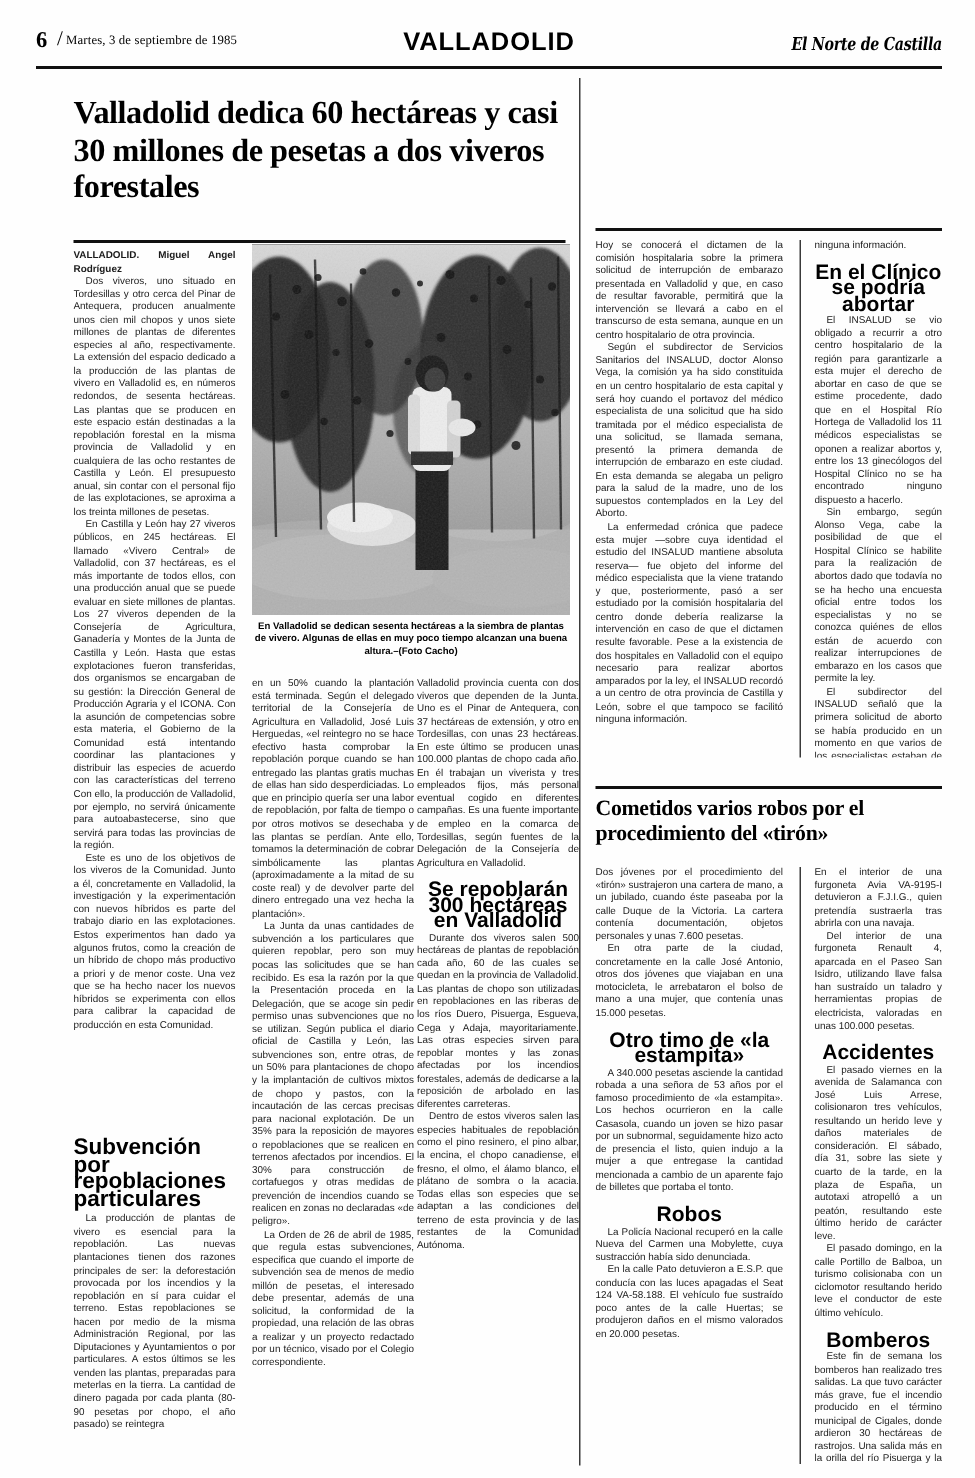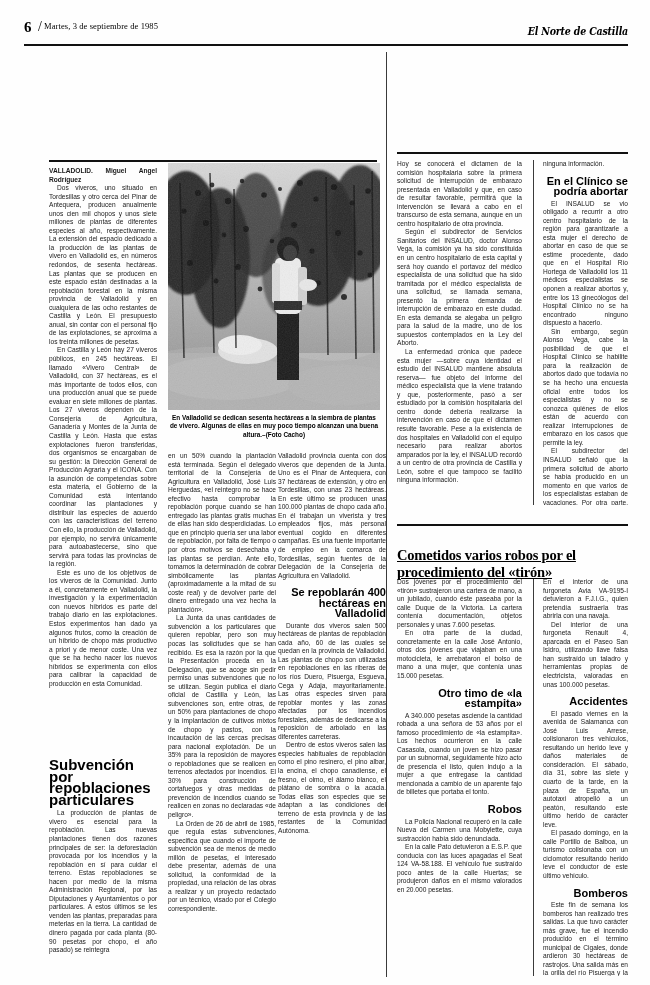--- a/index.html
+++ b/index.html
@@ -153,26 +153,26 @@
     font-size: 15px;
     line-height: 11.6px;
     color: #000;
     text-indent: 0;
     margin: 7px 0 4px 0;
     text-align: left;
   }
   .subhead-sm {
     font-family: "Liberation Sans", sans-serif;
     font-weight: bold;
-    font-size: 11px;
+    font-size: 14px;
     line-height: 10.5px;
     color: #000;
     text-indent: 0;
     margin: 7px 0 3px 0;
-    text-align: right;
+    text-align: center;
   }
 
   
   .photo-wrap {
     position: absolute;
     left: 168px; top: 163px;
     width: 212px; height: 247px;
     overflow: hidden;
     background: #2b2b2b;
   }
@@ -191,29 +191,31 @@
 </style>
 </head>
 <body>
 
 <div class="page">
 
   <div class="masthead">
     <span class="folio-num">6</span>
     <span class="folio-slash">/</span>
     <span class="folio-date">Martes, 3 de septiembre de 1985</span>
+    <span class="section-title">VALLADOLID</span>
     <span class="brand-logo">El Norte de Castilla</span>
   </div>
   <div class="rule-masthead"></div>
 
   <div class="vrule" style="left:386px; top:52px; height:925px;"></div>
   <div class="vrule" style="left:533px; top:160px; height:345px;"></div>
   <div class="vrule" style="left:533px; top:578px; height:398px;"></div>
 
   <div style="position:absolute; left:49px; top:56px; width:328px;">
+    <div class="headline-main">Valladolid dedica 60 hectáreas y casi 30 millones de pesetas a dos viveros forestales</div>
   </div>
   <div class="hrule" style="left:49px; top:160px; width:328px; height:2px;"></div>
 
   <div class="photo-wrap">
     <svg width="212" height="247" viewBox="0 0 212 247" xmlns="http://www.w3.org/2000/svg" aria-hidden="true">
       <defs>
         <linearGradient id="sky" x1="0" y1="0" x2="0" y2="1">
           <stop offset="0%" stop-color="#d8d8d8"></stop>
           <stop offset="100%" stop-color="#8d8d8d"></stop>
         </linearGradient>
@@ -314,21 +316,21 @@
   </div>
 
   <div class="body-col" style="left:168px; top:452px; width:108px; height:525px;">
     <p class="noindent">en un 50% cuando la plantación está terminada. Según el delegado territorial de la Consejería de Agricultura en Valladolid, José Luis Herguedas, «el reintegro no se hace efectivo hasta comprobar la repoblación porque cuando se han entregado las plantas gratis muchas de ellas han sido desperdiciadas. Lo que en principio quería ser una labor de repoblación, por falta de tiempo o por otros motivos se desechaba y las plantas se perdían. Ante ello, tomamos la determinación de cobrar simbólicamente las plantas (aproximadamente a la mitad de su coste real) y de devolver parte del dinero entregado una vez hecha la plantación».</p>
     <p>La Junta da unas cantidades de subvención a los particulares que quieren repoblar, pero son muy pocas las solicitudes que se han recibido. Es esa la razón por la que la Presentación proceda en la Delegación, que se acoge sin pedir permiso unas subvenciones que no se utilizan. Según publica el diario oficial de Castilla y León, las subvenciones son, entre otras, de un 50% para plantaciones de chopo y la implantación de cultivos mixtos de chopo y pastos, con la incautación de las cercas precisas para nacional explotación. De un 35% para la reposición de mayores o repoblaciones que se realicen en terrenos afectados por incendios. El 30% para construcción de cortafuegos y otras medidas de prevención de incendios cuando se realicen en zonas no declaradas «de peligro».</p>
     <p>La Orden de 26 de abril de 1985, que regula estas subvenciones, especifica que cuando el importe de subvención sea de menos de mediо millón de pesetas, el interesado debe presentar, además de una solicitud, la conformidad de la propiedad, una relación de las obras a realizar y un proyecto redactado por un técnico, visado por el Colegio correspondiente.</p>
   </div>
 
   <div class="body-col" style="left:278px; top:452px; width:108px; height:525px;">
     <p class="noindent">Valladolid provincia cuenta con dos viveros que dependen de la Junta. Uno es el Pinar de Antequera, con 37 hectáreas de extensión, y otro en Tordesillas, con unas 23 hectáreas. En este último se producen unas 100.000 plantas de chopo cada año. En él trabajan un viverista y tres empleados fijos, más personal eventual cogido en diferentes campañas. Es una fuente importante de empleo en la comarca de Tordesillas, según fuentes de la Delegación de la Consejería de Agricultura en Valladolid.</p>
-    <div class="subhead-sm">Se repoblarán 400 hectáreas en Valladolid</div>
+    <div class="subhead-sm">Se repoblarán 300 hectáreas en Valladolid</div>
     <p>Durante dos viveros salen 500 hectáreas de plantas de repoblación cada año, 60 de las cuales se quedan en la provincia de Valladolid. Las plantas de chopo son utilizadas en repoblaciones en las riberas de los ríos Duero, Pisuerga, Esgueva, Cega y Adaja, mayoritariamente. Las otras especies sirven para repoblar montes y las zonas afectadas por los incendios forestales, además de dedicarse a la reposición de arbolado en las diferentes carreteras.</p>
     <p>Dentro de estos viveros salen las especies habituales de repoblación como el pino resinero, el pino albar, la encina, el chopo canadiense, el fresno, el olmo, el álamo blanco, el plátano de sombra o la acacia. Todas ellas son especies que se adaptan a las condiciones del terreno de esta provincia y de las restantes de la Comunidad Autónoma.</p>
   </div>
 
   <div class="hrule" style="left:397px; top:152px; width:231px; height:2px;"></div>
 
   <div class="body-col" style="left:397px; top:160px; width:125px; height:345px;">
     <p class="noindent">Hoy se conocerá el dictamen de la comisión hospitalaria sobre la primera solicitud de interrupción de embarazo presentada en Valladolid y que, en caso de resultar favorable, permitirá que la intervención se llevará a cabo en el transcurso de esta semana, aunque en un centro hospitalario de otra provincia.</p>
     <p>Según el subdirector de Servicios Sanitarios del INSALUD, doctor Alonso Vega, la comisión ya ha sido constituida en un centro hospitalario de esta capital y será hoy cuando el portavoz del médico especialista de una solicitud que ha sido tramitada por el médico especialista de una solicitud, se llamada semana, presentó la primera demanda de interrupción de embarazo en este ciudad. En esta demanda se alegaba un peligro para la salud de la madre, uno de los supuestos contemplados en la Ley del Aborto.</p>
     <p>La enfermedad crónica que padece esta mujer —sobre cuya identidad el estudio del INSALUD mantiene absoluta reserva— fue objeto del informe del médico especialista que la viene tratando y que, posteriormente, pasó a ser estudiado por la comisión hospitalaria del centro donde debería realizarse la intervención en caso de que el dictamen resulte favorable. Pese a la existencia de dos hospitales en Valladolid con el equipo necesario para realizar abortos amparados por la ley, el INSALUD recordó a un centro de otra provincia de Castilla y León, sobre el que tampoco se facilitó ninguna información.</p>
@@ -337,21 +339,21 @@
   <div class="body-col" style="left:543px; top:160px; width:85px; height:345px;">
     <p class="noindent">ninguna información.</p>
     <div class="subhead-sm">En el Clínico se podría abortar</div>
     <p>El INSALUD se vio obligado a recurrir a otro centro hospitalario de la región para garantizarle a esta mujer el derecho de abortar en caso de que se estime procedente, dado que en el Hospital Río Hortega de Valladolid los 11 médicos especialistas se oponen a realizar abortos y, entre los 13 ginecólogos del Hospital Clínico no se ha encontrado ninguno dispuesto a hacerlo.</p>
     <p>Sin embargo, según Alonso Vega, cabe la posibilidad de que el Hospital Clínico se habilite para la realización de abortos dado que todavía no se ha hecho una encuesta oficial entre todos los especialistas y no se conozca quiénes de ellos están de acuerdo con realizar interrupciones de embarazo en los casos que permite la ley.</p>
     <p>El subdirector del INSALUD señaló que la primera solicitud de aborto se había producido en un momento en que varios de los especialistas estaban de vacaciones. Por otra parte, ese período podría conocerse, según las declaraciones de uno de los miembros del equipo de ginecología y obstetricia del Clínico, de que en dicho centro no hay nueva apertura de plantear objeción de conciencia a la práctica de abortos en los casos que contempla la ley.</p>
   </div>
 
   <div class="hrule" style="left:397px; top:524px; width:231px; height:2px;"></div>
   <div style="position:absolute; left:397px; top:531px; width:231px;">
-    <div class="headline-sec" style="margin-top:16px; font-size:14.5px; line-height:17px;text-decoration:underline;">Cometidos varios robos por el procedimiento del «tirón»</div>
+    <div class="headline-sec" style="margin-top:0; font-size:14.5px; line-height:17px;">Cometidos varios robos por el procedimiento del «tirón»</div>
   </div>
 
   <div class="body-col" style="left:543px; top:578px; width:85px; height:398px;">
     <p class="noindent">En el interior de una furgoneta Avia VA-9195-I detuvieron a F.J.I.G., quien pretendía sustraerla tras abrirla con una navaja.</p>
     <p>Del interior de una furgoneta Renault 4, aparcada en el Paseo San Isidro, utilizando llave falsa han sustraído un taladro y herramientas propias de electricista, valoradas en unas 100.000 pesetas.</p>
     <div class="subhead-sm">Accidentes</div>
     <p>El pasado viernes en la avenida de Salamanca con José Luis Arrese, colisionaron tres vehículos, resultando un herido leve y daños materiales de consideración. El sábado, día 31, sobre las siete y cuarto de la tarde, en la plaza de España, un autotaxi atropelló a un peatón, resultando este último herido de carácter leve.</p>
     <p>El pasado domingo, en la calle Portillo de Balboa, un turismo colisionaba con un ciclomotor resultando herido leve el conductor de este último vehículo.</p>
     <div class="subhead-sm">Bomberos</div>
     <p>Este fin de semana los bomberos han realizado tres salidas. La que tuvo carácter más grave, fue el incendio producido en el término municipal de Cigales, donde ardieron 30 hectáreas de rastrojos. Una salida más en la orilla del río Pisuerga y la tercera en la carretera de Soria, a la altura del cuartel de la Guardia Civil; ambas fueron requeridas por quema de rastrojos.</p>

